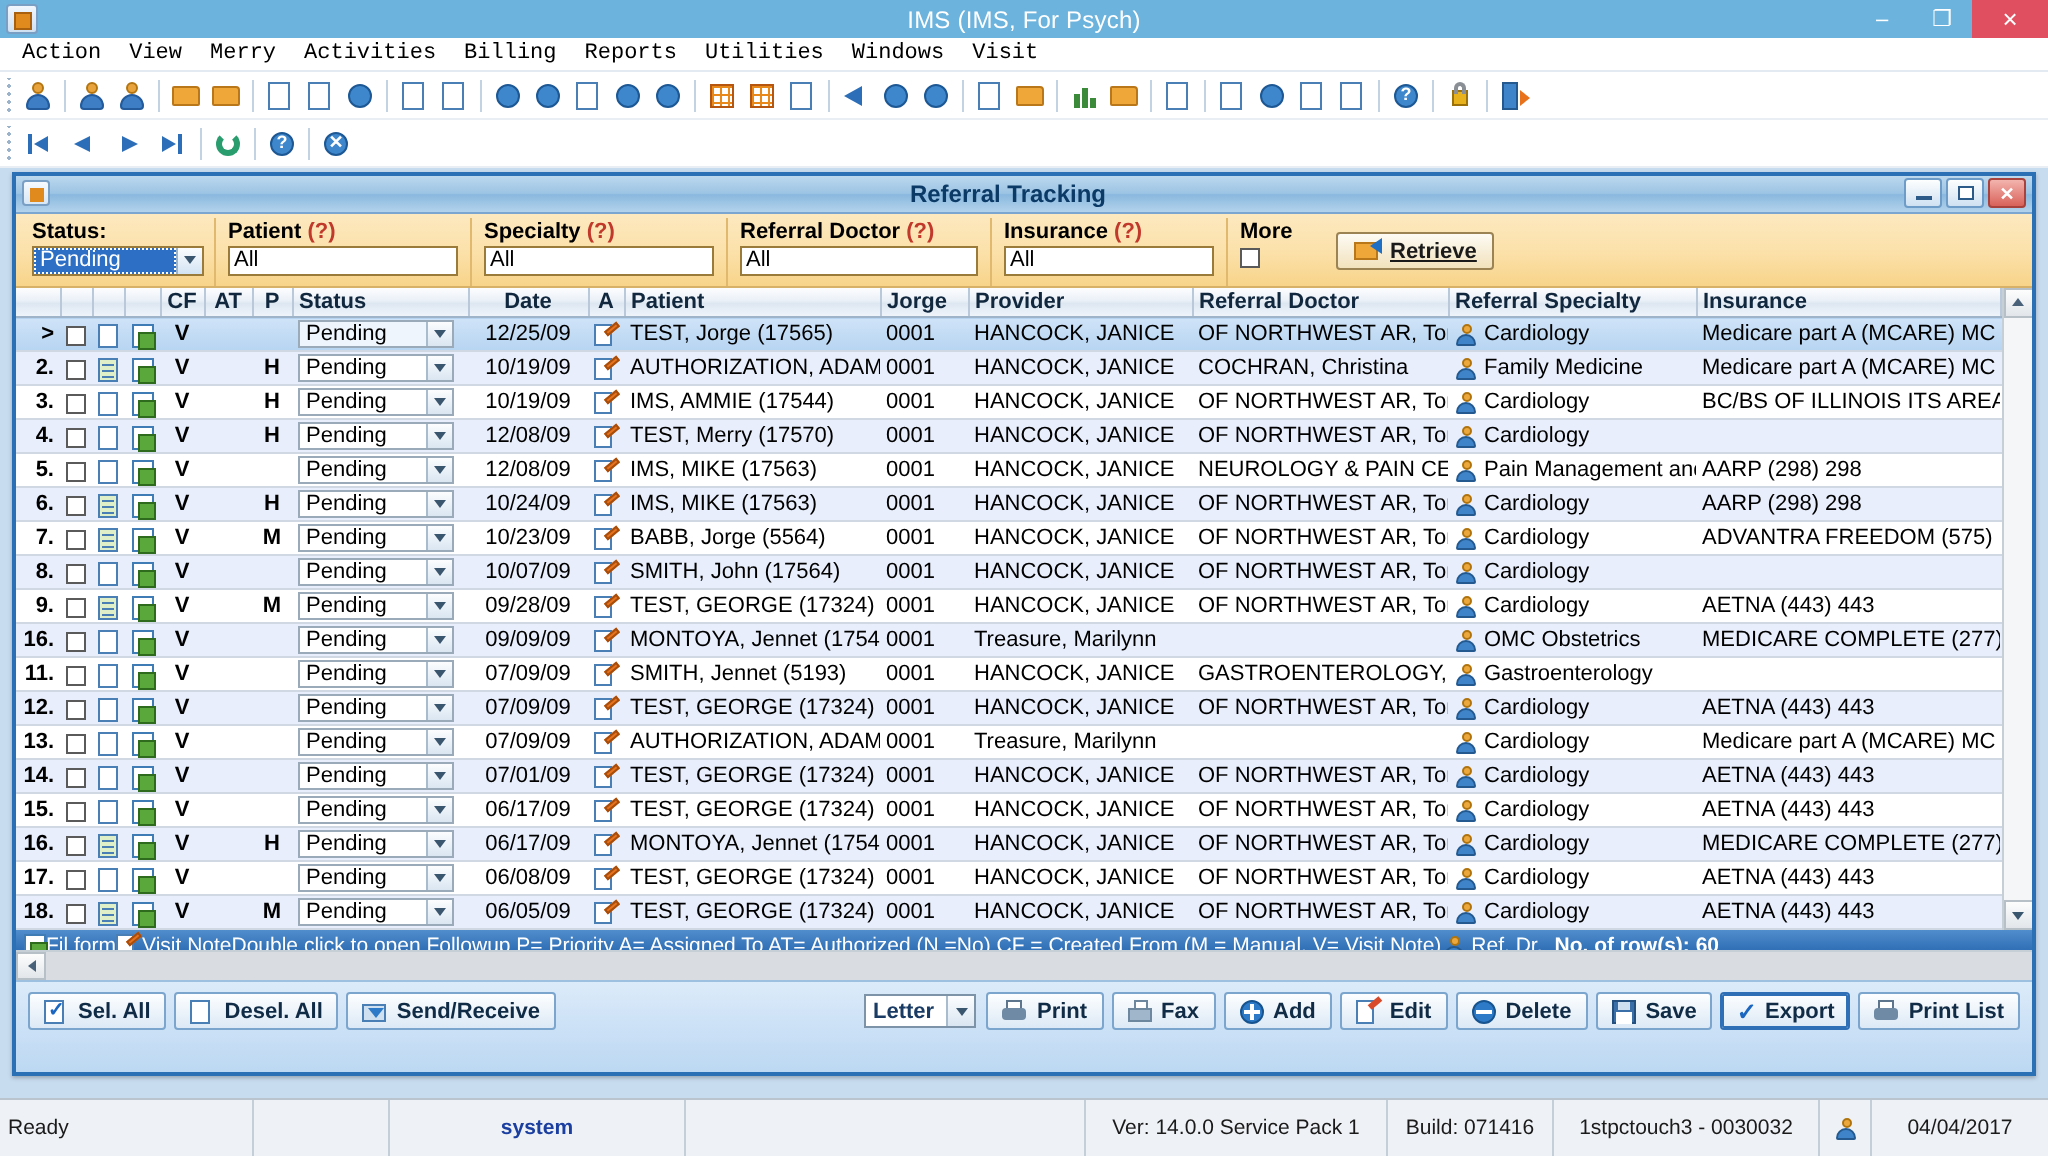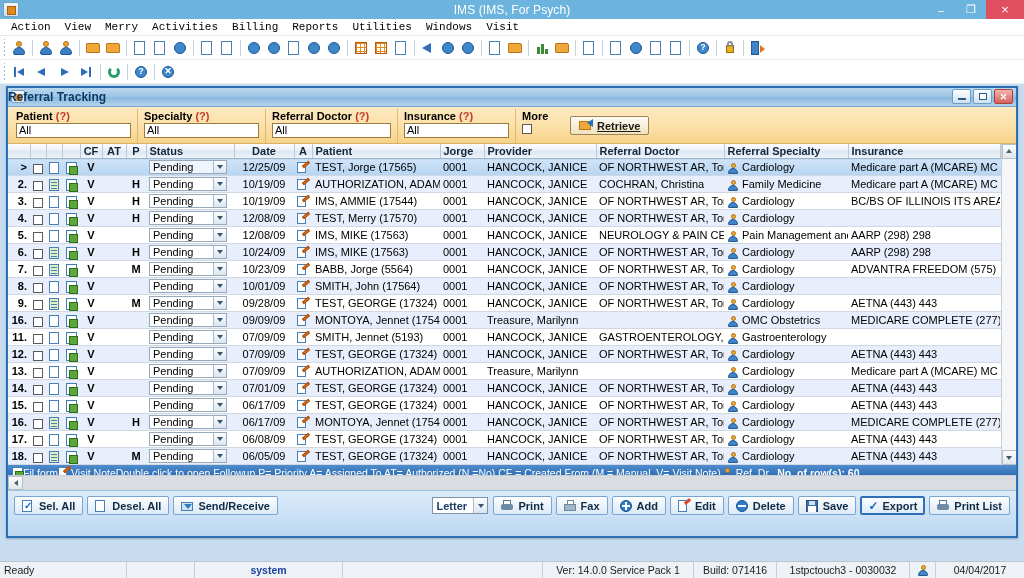--- a/index.html
+++ b/index.html
@@ -152,21 +152,21 @@
   .child-title .ico {
     width: 14px; height: 13px; margin-left: 3px;
     background: linear-gradient(#f6fafe,#d7e7f6);
     border: 1px solid #7a9fc4; position: relative; border-radius:2px;
   }
   .child-title .ico::after {
     content:""; position:absolute; left:3px; top:3px; width:7px; height:7px;
     background:#e08a1e;
   }
   .child-title .txt {
-    position: absolute; left:0; right:16px; text-align:left;
+    position: absolute; left:0; right:16px; text-align:center;
     font-weight: bold; font-size: 12px; color:#0b3a66;
   }
   .child-btns { margin-left:auto; display:flex; gap:2px; padding-right:3px; z-index:2;}
   .cb {
     width: 19px; height: 15px;
     background: linear-gradient(#fdfefe,#cfe1f2);
     border: 1px solid #6d9cc8; border-radius: 2px;
     display:flex; align-items:center; justify-content:center;
   }
   .cb i { display:block; width:8px; height:7px; border:1px solid #2d5b89; background:#fff;}
@@ -361,21 +361,21 @@
   .bi-save .d{position:absolute;left:0;top:0;width:12px;height:12px;background:#3b6fa8;border:1px solid #23507f;}
   .bi-save .w{position:absolute;left:2px;top:6px;width:8px;height:6px;background:#fff;}
   .bi-save .s{position:absolute;left:3px;top:1px;width:6px;height:4px;background:#cfe0f0;}
   .bi-chk{color:#1b66c0;font-weight:bold;font-size:12px;line-height:12px;}
   .bi-selall .pg{position:absolute;left:0;top:0;width:10px;height:12px;background:#fff;border:1px solid #4a7fb5;}
   .bi-selall .ck{position:absolute;left:2px;top:2px;color:#1b66c0;font-size:10px;font-weight:bold;line-height:8px;}
   .bi-send .m{position:absolute;left:0;top:2px;width:12px;height:9px;background:#cfe0f0;border:1px solid #4a7fb5;}
   .bi-send .a{position:absolute;left:3px;top:4px;width:0;height:0;border-left:4px solid transparent;border-right:4px solid transparent;border-top:5px solid #2d7bc8;}
   
   .statusbar {
-    height: 17px; background:#eef1f5; border-top:1px solid #b9c4cf;
+    height: 29px; background:#eef1f5; border-top:1px solid #b9c4cf;
     display:flex; align-items:stretch; font-size:10.5px; color:#1a1a1a;
     flex: 0 0 auto;
   }
   .sb {
     border-right:1px solid #c4ced8; display:flex; align-items:center;
     padding:0 4px; white-space:nowrap; overflow:hidden;
   }
   .sb.center { justify-content:center; }
   .sb.system { font-weight:bold; color:#1b3fa0; justify-content:center;}
   .sb-ico {
@@ -581,20 +581,29 @@
             </div>
           <div class="cb">
               <i></i>
             </div>
           <div class="cb close">✕</div>
         </div>
       </div>
 
       <div class="filters">
 
+        <div class="fcell" style="width:98px">
+          <div class="flabel">Status:</div>
+          <div class="fselect">
+            <div class="val">Pending</div>
+            <div class="arw">
+                <span class="caret-d"></span>
+              </div>
+          </div>
+        </div>
 
         <div class="fcell" style="width:128px">
           <div class="flabel">
             <span>Patient</span>
             <span class="q">(?)</span>
           </div>
           <div class="finput" placeholder="All">All</div>
         </div>
 
         <div class="fcell" style="width:128px">
@@ -874,21 +883,21 @@
                     <td class="cellcenter"><span></span></td>
                     <td class="cellcenter"><span style="font-weight:bold"></span></td>
                     <td>
                       <span class="status-sel">
                         <span class="sv">Pending</span>
                         <span class="sa">
                           <span class="caret-d"></span>
                         </span>
                       </span>
                     </td>
-                    <td class="cellcenter"><span>10/01/09</span></td>
+                    <td class="cellcenter"><span>10/07/09</span></td>
                     <td class="cellcenter"><span class="note-ico"><span class="pg"></span><span class="pen"></span></span></td>
                     <td><span>SMITH, John (17564)</span></td>
                     <td><span>0001</span></td>
                     <td><span>HANCOCK, JANICE</span></td>
                     <td><span>OF NORTHWEST AR, Tom</span></td>
                     <td><span class="ref-ico"><span class="h"></span><span class="b"></span></span><span>Cardiology</span></td>
                     <td><span></span></td>
                     <td class="cellcenter"></td>
                   </tr>
                   <tr class="even">

